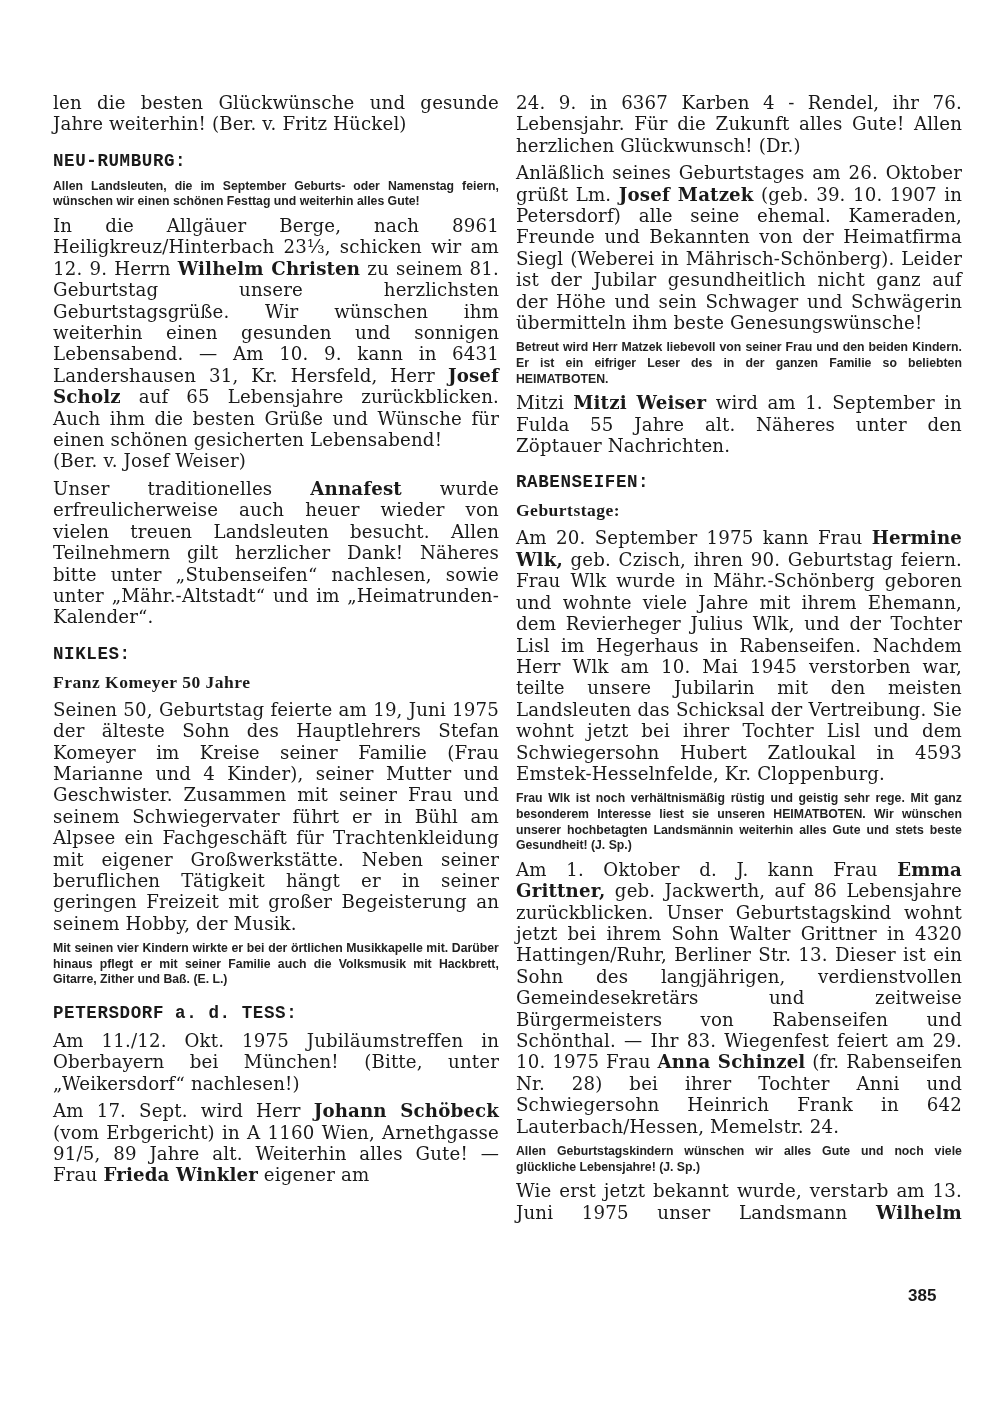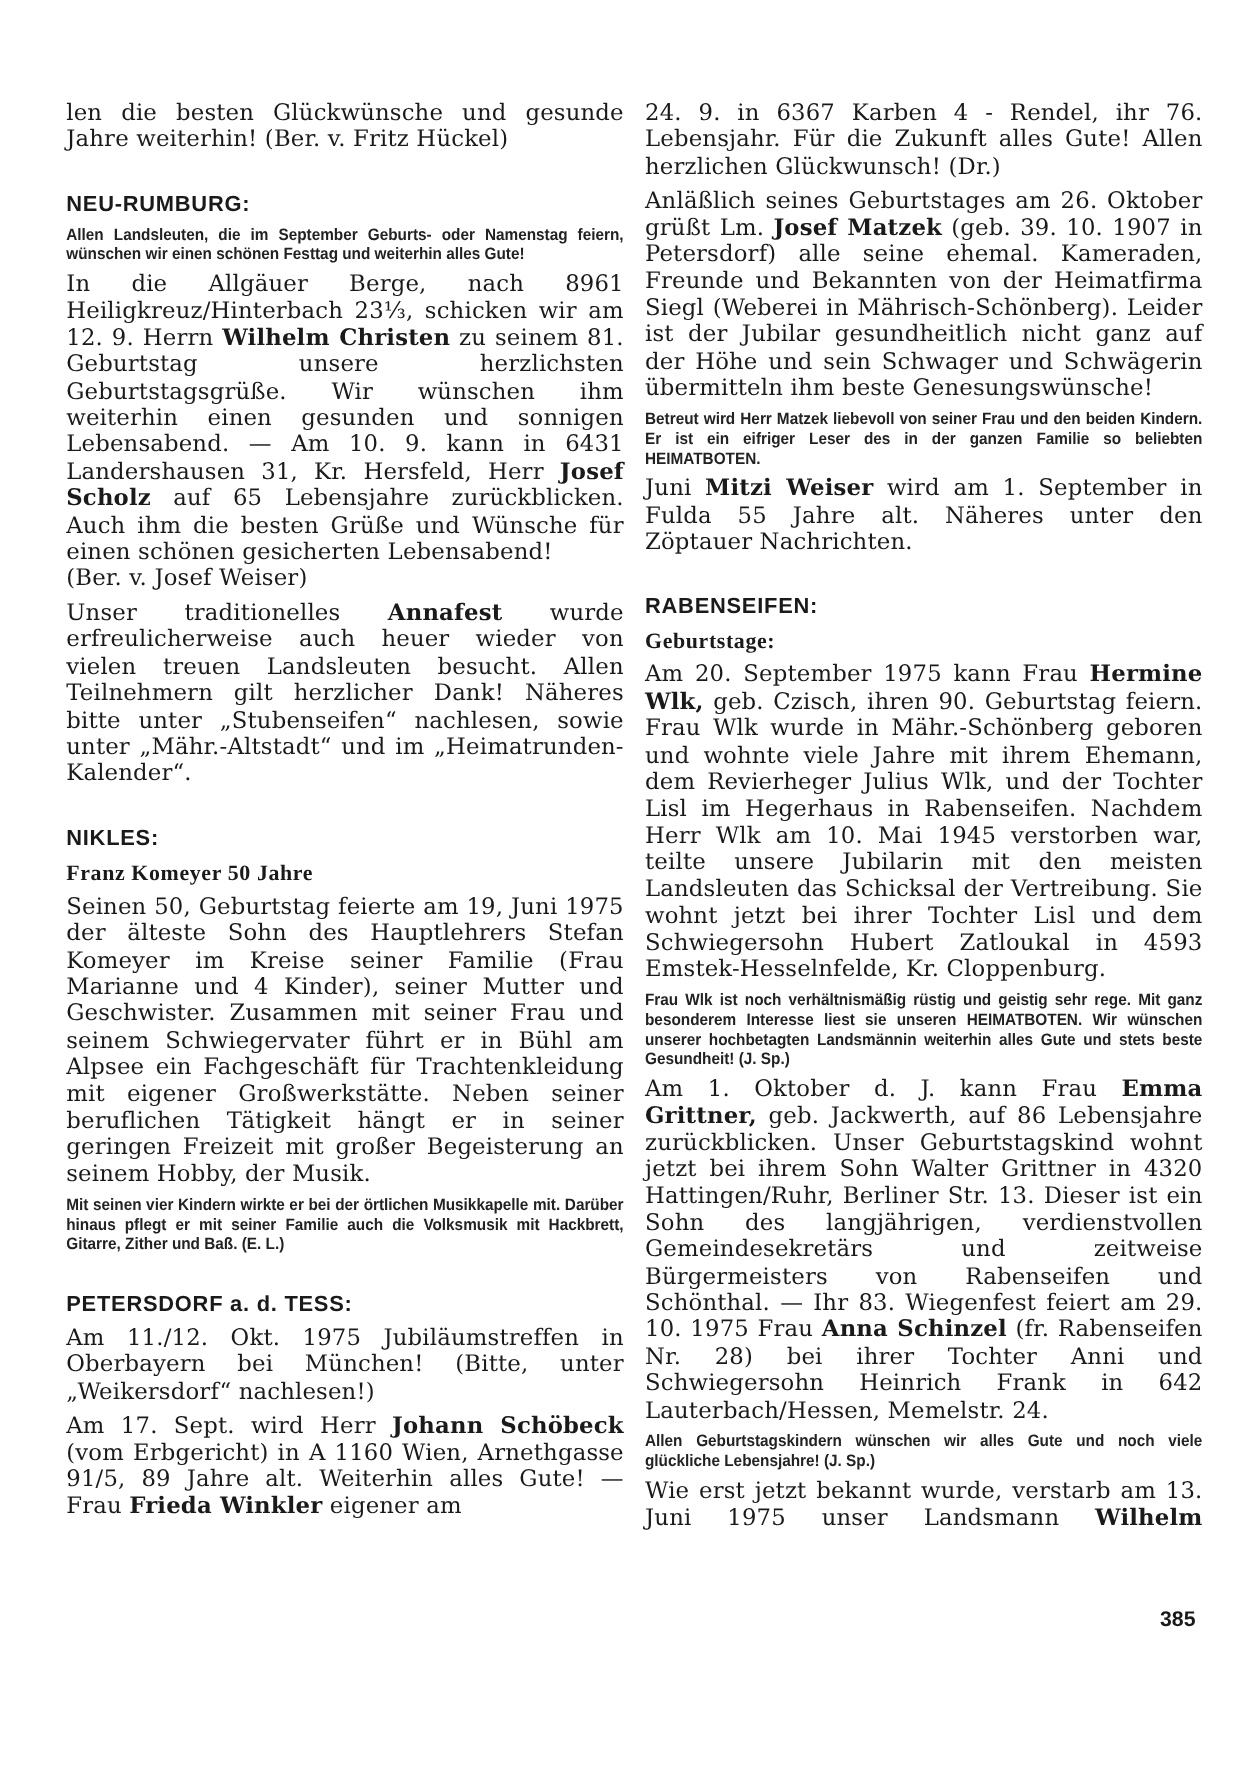--- a/index.html
+++ b/index.html
@@ -1,26 +1,26 @@
 <!DOCTYPE html>
 <html><head>
 <meta charset="utf-8">
 <style>
   html, body { margin: 0; padding: 0; background: #ffffff; }
   body { width: 1000px; height: 1413px; position: relative; color: #1a1a1a; overflow: hidden; }
-  .col { position: absolute; top: 80px; width: 446px; }
+  .col { position: absolute; top: 92px; width: 446px; }
   .col.left { left: 53px; }
   .col.right { left: 516px; }
   .p { font-family: "DejaVu Serif", serif; font-size: 18.2px; line-height: 21.4px; text-align: justify; margin: 0 0 6px 0; letter-spacing: 0.15px; }
   .small { font-family: "Liberation Sans", sans-serif; font-weight: bold; font-size: 13.2px; line-height: 15.6px; text-align: justify; margin: 2px 0 6px 0; transform: scaleX(0.93); transform-origin: left; width: 107.5%; color: #222; }
-  .h { font-family: Liberation Sans, sans-serif; font-weight: bold; font-size: 17.5px; line-height: 21px; margin: 30px 0 6px 0; letter-spacing: 0.6px; }
+  .h { font-family: Liberation Mono, monospace; font-weight: bold; font-size: 17.5px; line-height: 21px; margin: 16px 0 6px 0; letter-spacing: 0.6px; }
   .sub { font-family: Liberation Serif, serif; font-weight: bold; font-size: 17.5px; line-height: 22px; margin: 0 0 6px 0; letter-spacing: 0.5px; }
   b { font-weight: bold; }
   .right-align { }
-  .pagenum { position: absolute; left: 908px; top: 1286px; font-family: "Liberation Sans", sans-serif; font-weight: bold; font-size: 17px; margin-left: 20px; }
+  .pagenum { position: absolute; left: 908px; top: 1286px; font-family: "Liberation Sans", sans-serif; font-weight: bold; font-size: 17px; }
 </style>
 </head>
 <body>
 
 <div class="col left">
   <p class="p">len die besten Glückwünsche und gesunde Jahre weiterhin! (Ber. v. Fritz Hückel)</p>
 
   <div class="h">NEU-RUMBURG:</div>
   <p class="small">Allen Landsleuten, die im September Geburts- oder Namenstag feiern, wünschen wir einen schönen Festtag und weiterhin alles Gute!</p>
   <p class="p" style="margin-bottom:0"><span>In die Allgäuer Berge, nach 8961 Heiligkreuz/Hinterbach 23⅓, schicken wir am 12. 9. Herrn </span><b>Wilhelm Christen</b><span> zu seinem 81. Geburtstag unsere herzlichsten Geburtstagsgrüße. Wir wünschen ihm weiterhin einen gesunden und sonnigen Lebensabend. — Am 10. 9. kann in 6431 Landershausen 31, Kr. Hersfeld, Herr </span><b>Josef Scholz</b><span> auf 65 Lebensjahre zurückblicken. Auch ihm die besten Grüße und Wünsche für einen schönen gesicherten Lebensabend!</span></p>
@@ -34,21 +34,21 @@
 
   <div class="h">PETERSDORF a. d. TESS:</div>
   <p class="p">Am 11./12. Okt. 1975 Jubiläumstreffen in Oberbayern bei München! (Bitte, unter „Weikersdorf“ nachlesen!)</p>
   <p class="p"><span>Am 17. Sept. wird Herr </span><b>Johann Schöbeck</b><span> (vom Erbgericht) in A 1160 Wien, Arnethgasse 91/5, 89 Jahre alt. Weiterhin alles Gute! — Frau </span><b>Frieda Winkler</b><span> eigener am</span></p>
 </div>
 
 <div class="col right">
   <p class="p">24. 9. in 6367 Karben 4 - Rendel, ihr 76. Lebensjahr. Für die Zukunft alles Gute! Allen herzlichen Glückwunsch! (Dr.)</p>
   <p class="p"><span>Anläßlich seines Geburtstages am 26. Oktober grüßt Lm. </span><b>Josef Matzek</b><span> (geb. 39. 10. 1907 in Petersdorf) alle seine ehemal. Kameraden, Freunde und Bekannten von der Heimatfirma Siegl (Weberei in Mährisch-Schönberg). Leider ist der Jubilar gesundheitlich nicht ganz auf der Höhe und sein Schwager und Schwägerin übermitteln ihm beste Genesungswünsche!</span></p>
   <p class="small">Betreut wird Herr Matzek liebevoll von seiner Frau und den beiden Kindern. Er ist ein eifriger Leser des in der ganzen Familie so beliebten HEIMATBOTEN.</p>
-  <p class="p"><span>Juni </span><b>Mitzi Weiser</b><span> wird am 1. September in Fulda 55 Jahre alt. Näheres unter den Zöptauer Nachrichten.</span></p>
+  <p class="p"><span>Mitzi </span><b>Mitzi Weiser</b><span> wird am 1. September in Fulda 55 Jahre alt. Näheres unter den Zöptauer Nachrichten.</span></p>
 
   <div class="h">RABENSEIFEN:</div>
   <div class="sub">Geburtstage:</div>
   <p class="p"><span>Am 20. September 1975 kann Frau </span><b>Hermine Wlk,</b><span> geb. Czisch, ihren 90. Geburtstag feiern. Frau Wlk wurde in Mähr.-Schönberg geboren und wohnte viele Jahre mit ihrem Ehemann, dem Revierheger Julius Wlk, und der Tochter Lisl im Hegerhaus in Rabenseifen. Nachdem Herr Wlk am 10. Mai 1945 verstorben war, teilte unsere Jubilarin mit den meisten Landsleuten das Schicksal der Vertreibung. Sie wohnt jetzt bei ihrer Tochter Lisl und dem Schwiegersohn Hubert Zatloukal in 4593 Emstek-Hesselnfelde, Kr. Cloppenburg.</span></p>
   <p class="small">Frau Wlk ist noch verhältnismäßig rüstig und geistig sehr rege. Mit ganz besonderem Interesse liest sie unseren HEIMATBOTEN. Wir wünschen unserer hochbetagten Landsmännin weiterhin alles Gute und stets beste Gesundheit! (J. Sp.)</p>
   <p class="p"><span>Am 1. Oktober d. J. kann Frau </span><b>Emma Grittner,</b><span> geb. Jackwerth, auf 86 Lebensjahre zurückblicken. Unser Geburtstagskind wohnt jetzt bei ihrem Sohn Walter Grittner in 4320 Hattingen/Ruhr, Berliner Str. 13. Dieser ist ein Sohn des langjährigen, verdienstvollen Gemeindesekretärs und zeitweise Bürgermeisters von Rabenseifen und Schönthal. — Ihr 83. Wiegenfest feiert am 29. 10. 1975 Frau </span><b>Anna Schinzel</b><span> (fr. Rabenseifen Nr. 28) bei ihrer Tochter Anni und Schwiegersohn Heinrich Frank in 642 Lauterbach/Hessen, Memelstr. 24.</span></p>
   <p class="small">Allen Geburtstagskindern wünschen wir alles Gute und noch viele glückliche Lebensjahre! (J. Sp.)</p>
   <p class="p" style="text-align-last: justify;"><span>Wie erst jetzt bekannt wurde, verstarb am 13. Juni 1975 unser Landsmann </span><b>Wilhelm</b></p>
 </div>
 

